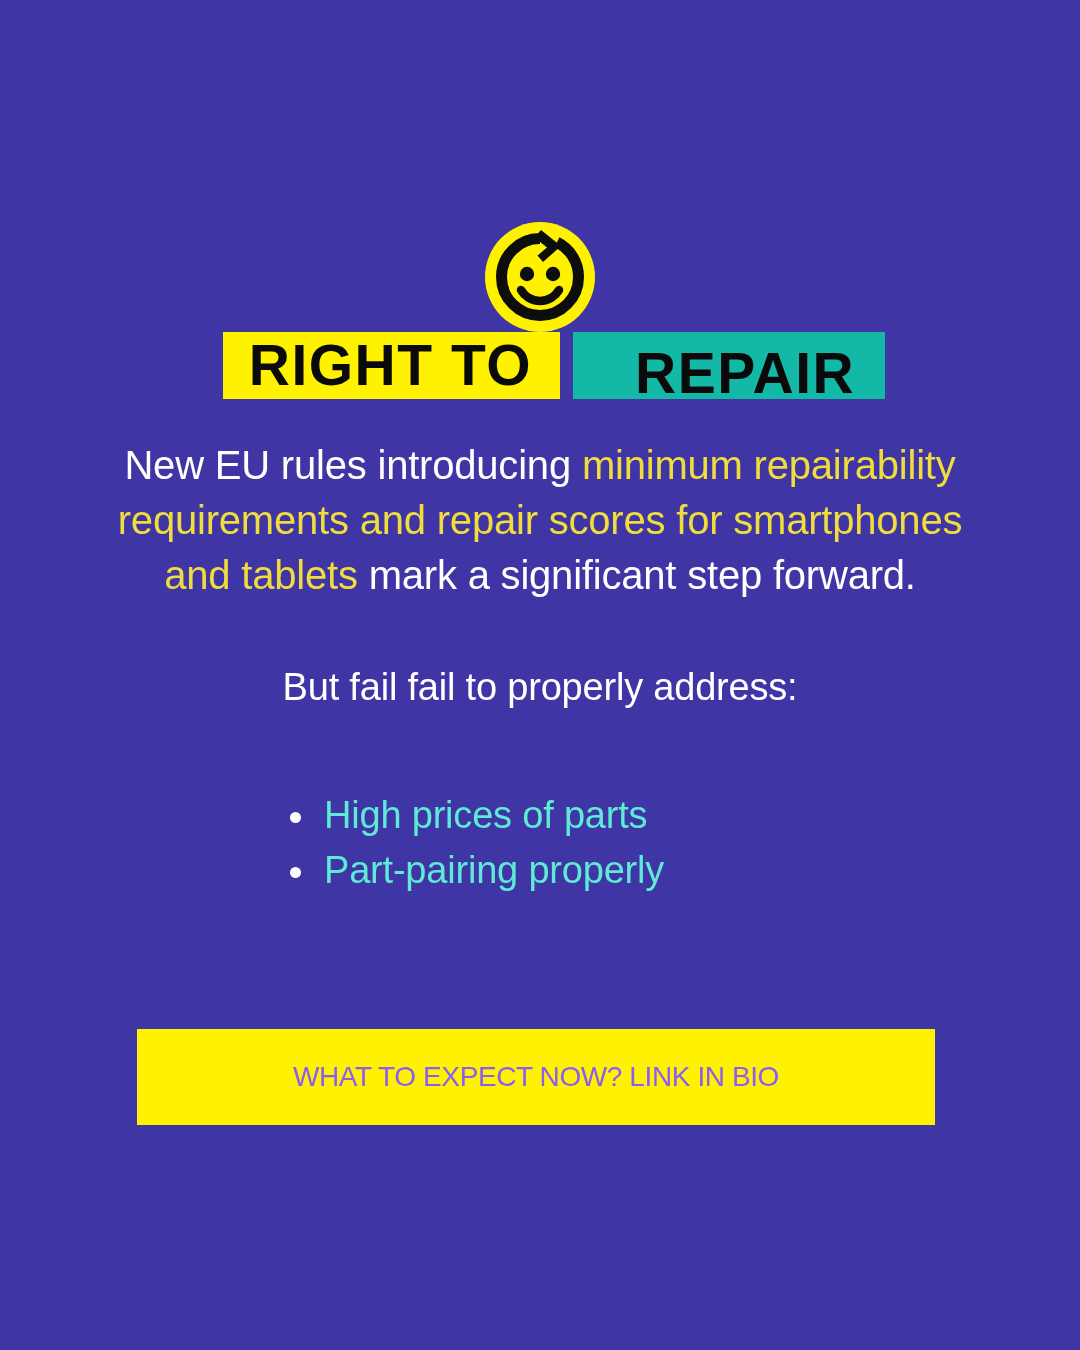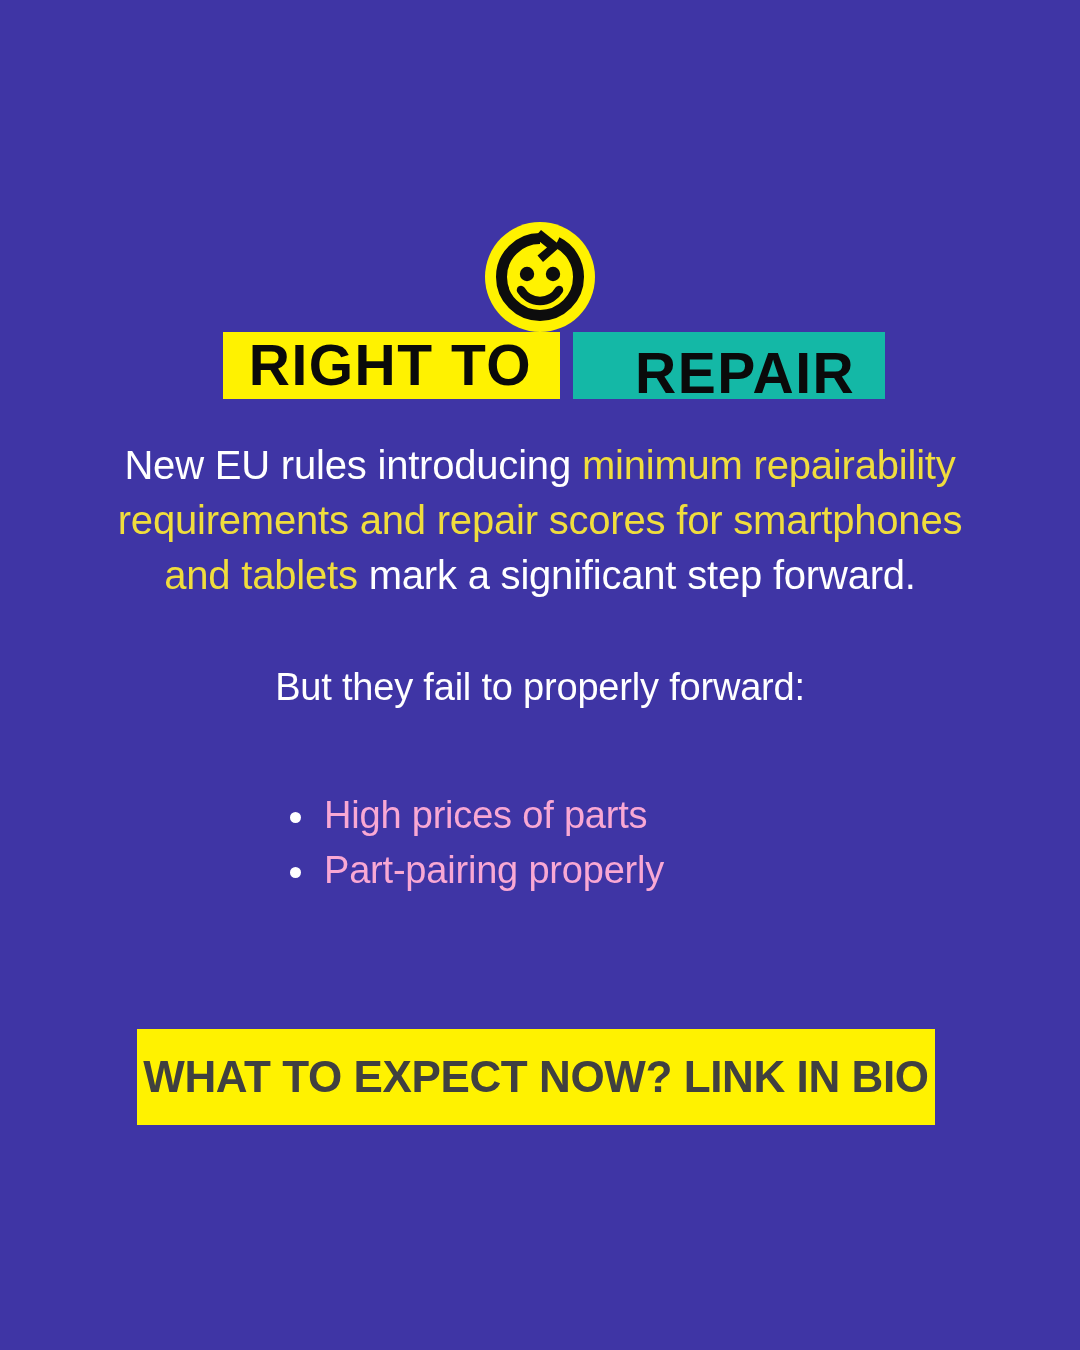--- a/index.html
+++ b/index.html
@@ -110,21 +110,21 @@
     top:788px;
     width:600px;
     list-style:none;
   }
 
   .bullets li {
     position:relative;
     padding-left:36px;
     font-size:38px;
     line-height:55px;
-    color:#f9a8d4;
+    color:#5eead4;
     font-weight:400;
     letter-spacing:-0.2px;
     white-space:nowrap;
   }
 
   .bullets li .dot {
     position:absolute;
     left:2px;
     top:24px;
     width:11px;
@@ -140,23 +140,23 @@
     top:1029px;
     width:798px;
     height:96px;
     background:#fff200;
     display:flex;
     align-items:center;
     justify-content:center;
   }
 
   .cta-label {
-    color:#404040;
-    font-size:44px;
-    font-weight:700;
+    color:#8b5cf6;
+    font-size:28px;
+    font-weight:400;
     letter-spacing:-0.4px;
     line-height:1;
     white-space:nowrap;
   }
 </style>
 </head>
 <body>
 
 <div class="card">
 
@@ -179,21 +179,21 @@
     </svg>
 
     <div class="wordmark">
       <span class="badge badge-right-to">RIGHT TO</span>
       <span class="badge badge-repair">REPAIR</span>
     </div>
   </div>
 
   <p class="lede"><span>New EU rules introducing </span><span class="hl">minimum repairability requirements and repair scores for smartphones and tablets</span><span> mark a significant step forward.</span></p>
 
-  <p class="subhead">But they fail to properly forward:</p>
+  <p class="subhead">But fail fail to properly address:</p>
 
   <ul class="bullets">
     <li>
       <span class="dot"></span>
       <span>High prices of parts</span>
     </li>
     <li>
       <span class="dot"></span>
       <span>Part-pairing properly</span>
     </li>

